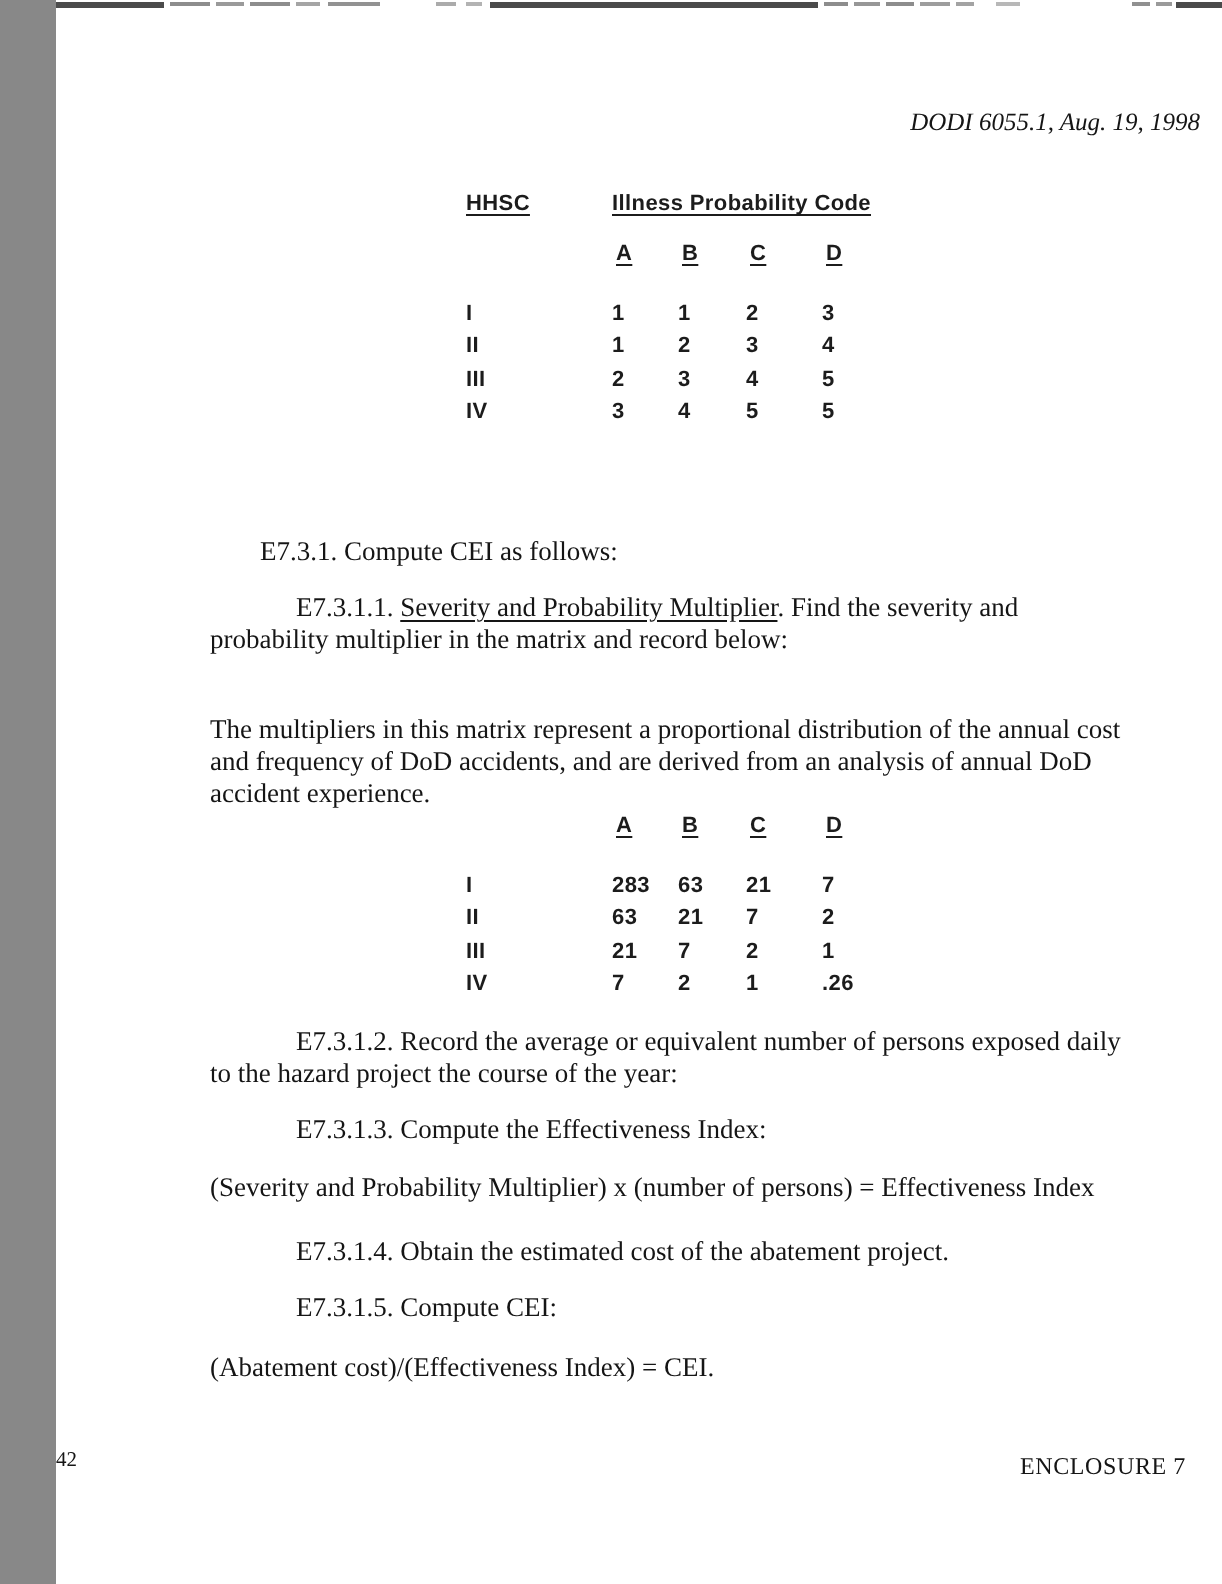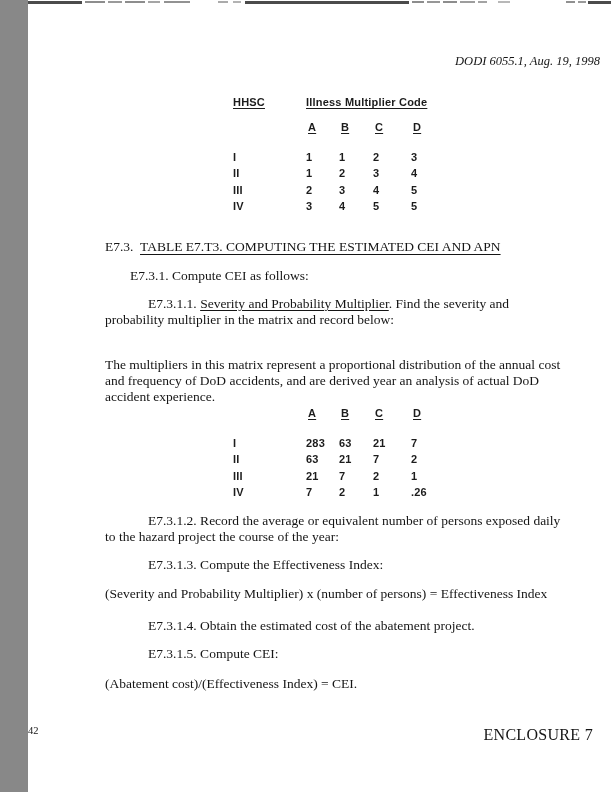--- a/index.html
+++ b/index.html
@@ -65,21 +65,21 @@
   .e7312-l1{top:513px;}
   .e7312-l2{top:529px;}
   .e7313-line{top:557px;}
   .formula1{top:586px;}
   .e7314-line{top:618px;}
   .e7315-line{top:646px;}
   .formula2{top:676px;}
 
   
   .pageno{top:725px;left:0;width:611px;text-align:left;font-size:10.5px;}
-  .enclosure{top:726px;right:46px;font-size:16px;letter-spacing:.3px;}
+  .enclosure{top:726px;right:46px;font-size:12px;letter-spacing:.3px;}
 </style>
 </head>
 <body>
 
 <div class="page">
 
   <div class="scan-artifact">
     <i class="sg1"></i>
       <i class="sg2"></i>
       <i class="sg3"></i>
@@ -98,21 +98,21 @@
     <i class="sg16"></i>
       <i class="sg17"></i>
       <i class="sg18"></i>
   </div>
 
   <div class="abs docref">DODI 6055.1, Aug. 19, 1998</div>
 
   <div class="dtable t1">
     <div class="trow title-row">
       <span class="u">HHSC</span>
-      <span class="u span4">Illness Multiplier Code</span>
+      <span class="u span4">Illness Probability Code</span>
     </div>
     <div class="trow head-row">
       <span></span>
       <span class="u hdr-letter">A</span>
       <span class="u hdr-letter">B</span>
       <span class="u hdr-letter">C</span>
       <span class="u hdr-letter">D</span>
     </div>
     <div class="trow data-row">
       <span>I</span>
@@ -137,34 +137,30 @@
     </div>
     <div class="trow data-row">
       <span>IV</span>
       <span>3</span>
       <span>4</span>
       <span>5</span>
       <span>5</span>
     </div>
   </div>
 
-  <div class="abs body-line lvl0 heading">
-    <span>E7.3.</span>&nbsp;
-    <span class="u">TABLE E7.T3. COMPUTING THE ESTIMATED CEI AND APN</span>
-  </div>
 
   <div class="abs body-line lvl1 e731-line">E7.3.1.  Compute CEI as follows:</div>
 
   <div class="abs body-line lvl2 e7311-l1">
     <span>E7.3.1.1.  </span><span class="u">Severity and Probability Multiplier</span><span>.   Find the severity and</span>
   </div>
   <div class="abs body-line lvl0 e7311-l2">probability multiplier in the matrix and record below:</div>
 
   <div class="abs body-line lvl0 note-l1">The multipliers in this matrix represent a proportional distribution of the annual cost</div>
-  <div class="abs body-line lvl0 note-l2">and frequency of DoD accidents, and are derived year an analysis of actual DoD</div>
+  <div class="abs body-line lvl0 note-l2">and frequency of DoD accidents, and are derived from an analysis of annual DoD</div>
   <div class="abs body-line lvl0 note-l3">accident experience.</div>
 
   <div class="dtable t2">
     <div class="trow head-row">
       <span></span>
       <span class="u hdr-letter">A</span>
       <span class="u hdr-letter">B</span>
       <span class="u hdr-letter">C</span>
       <span class="u hdr-letter">D</span>
     </div>

